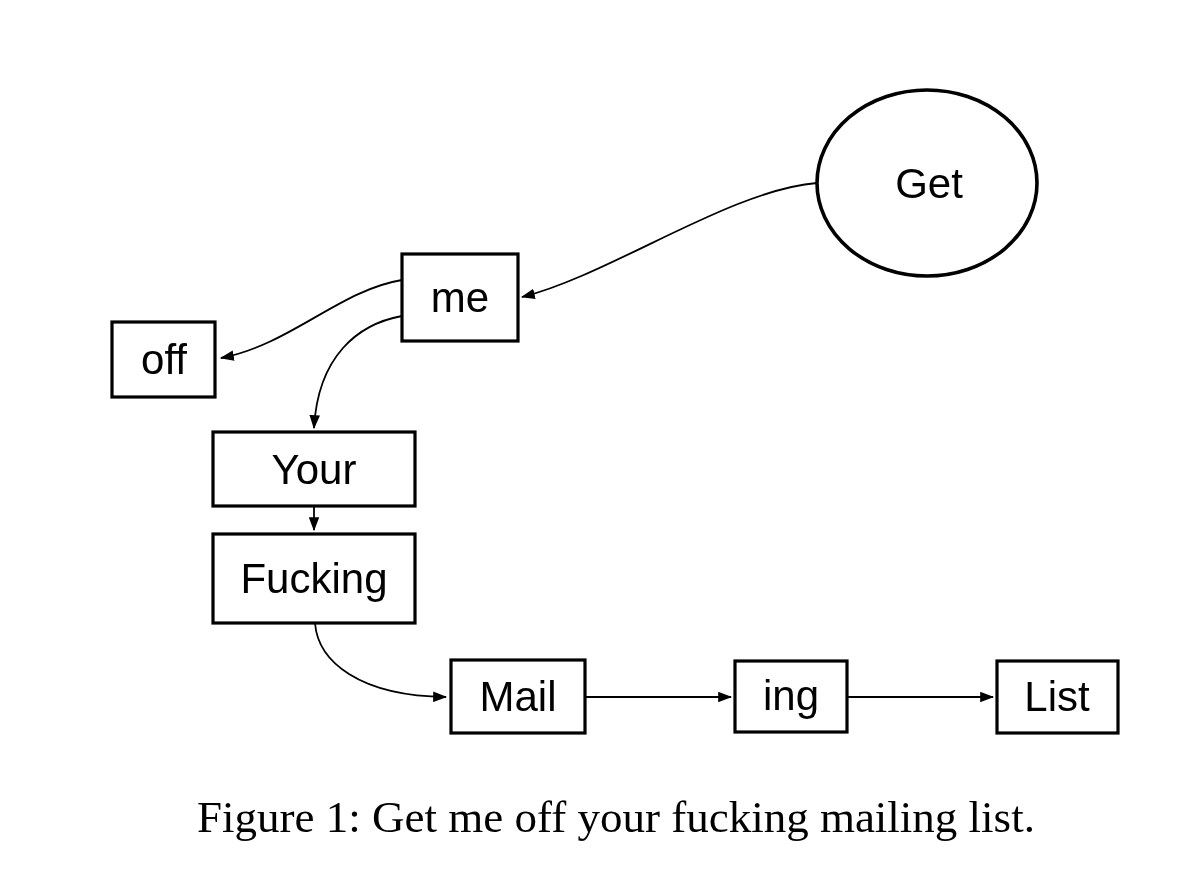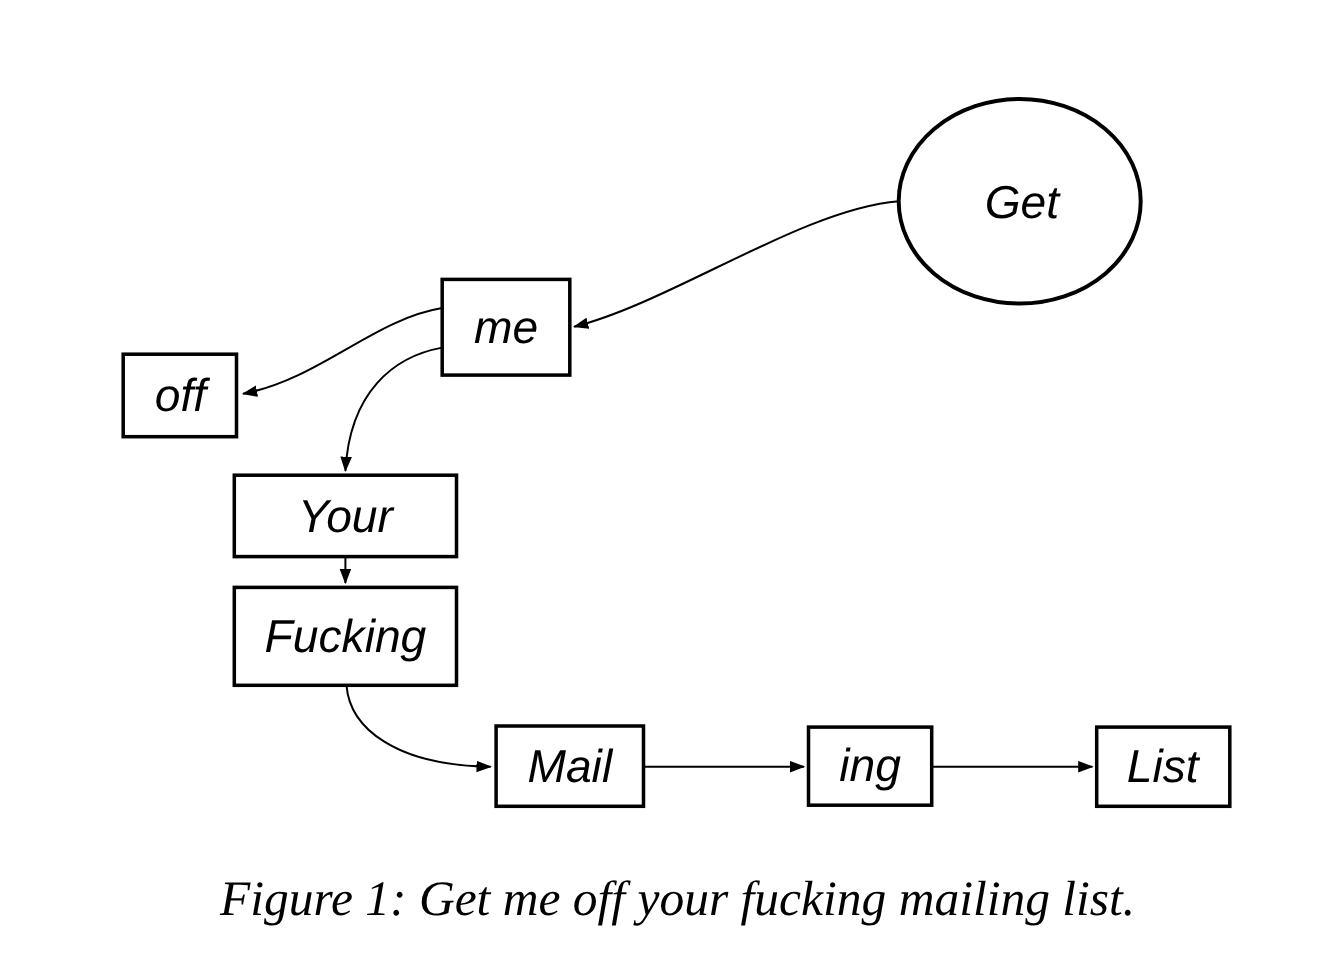--- a/index.html
+++ b/index.html
@@ -7,21 +7,20 @@
     padding: 0;
     background: #ffffff;
   }
   .page {
     position: relative;
     width: 1200px;
     height: 882px;
     background: #ffffff;
     overflow: hidden;
     font-family: "Liberation Sans", sans-serif;
-    font-style: italic;
   }
   svg.diagram {
     position: absolute;
     top: 0;
     left: 0;
   }
   .node-shape {
     fill: #ffffff;
     stroke: #000000;
   }

